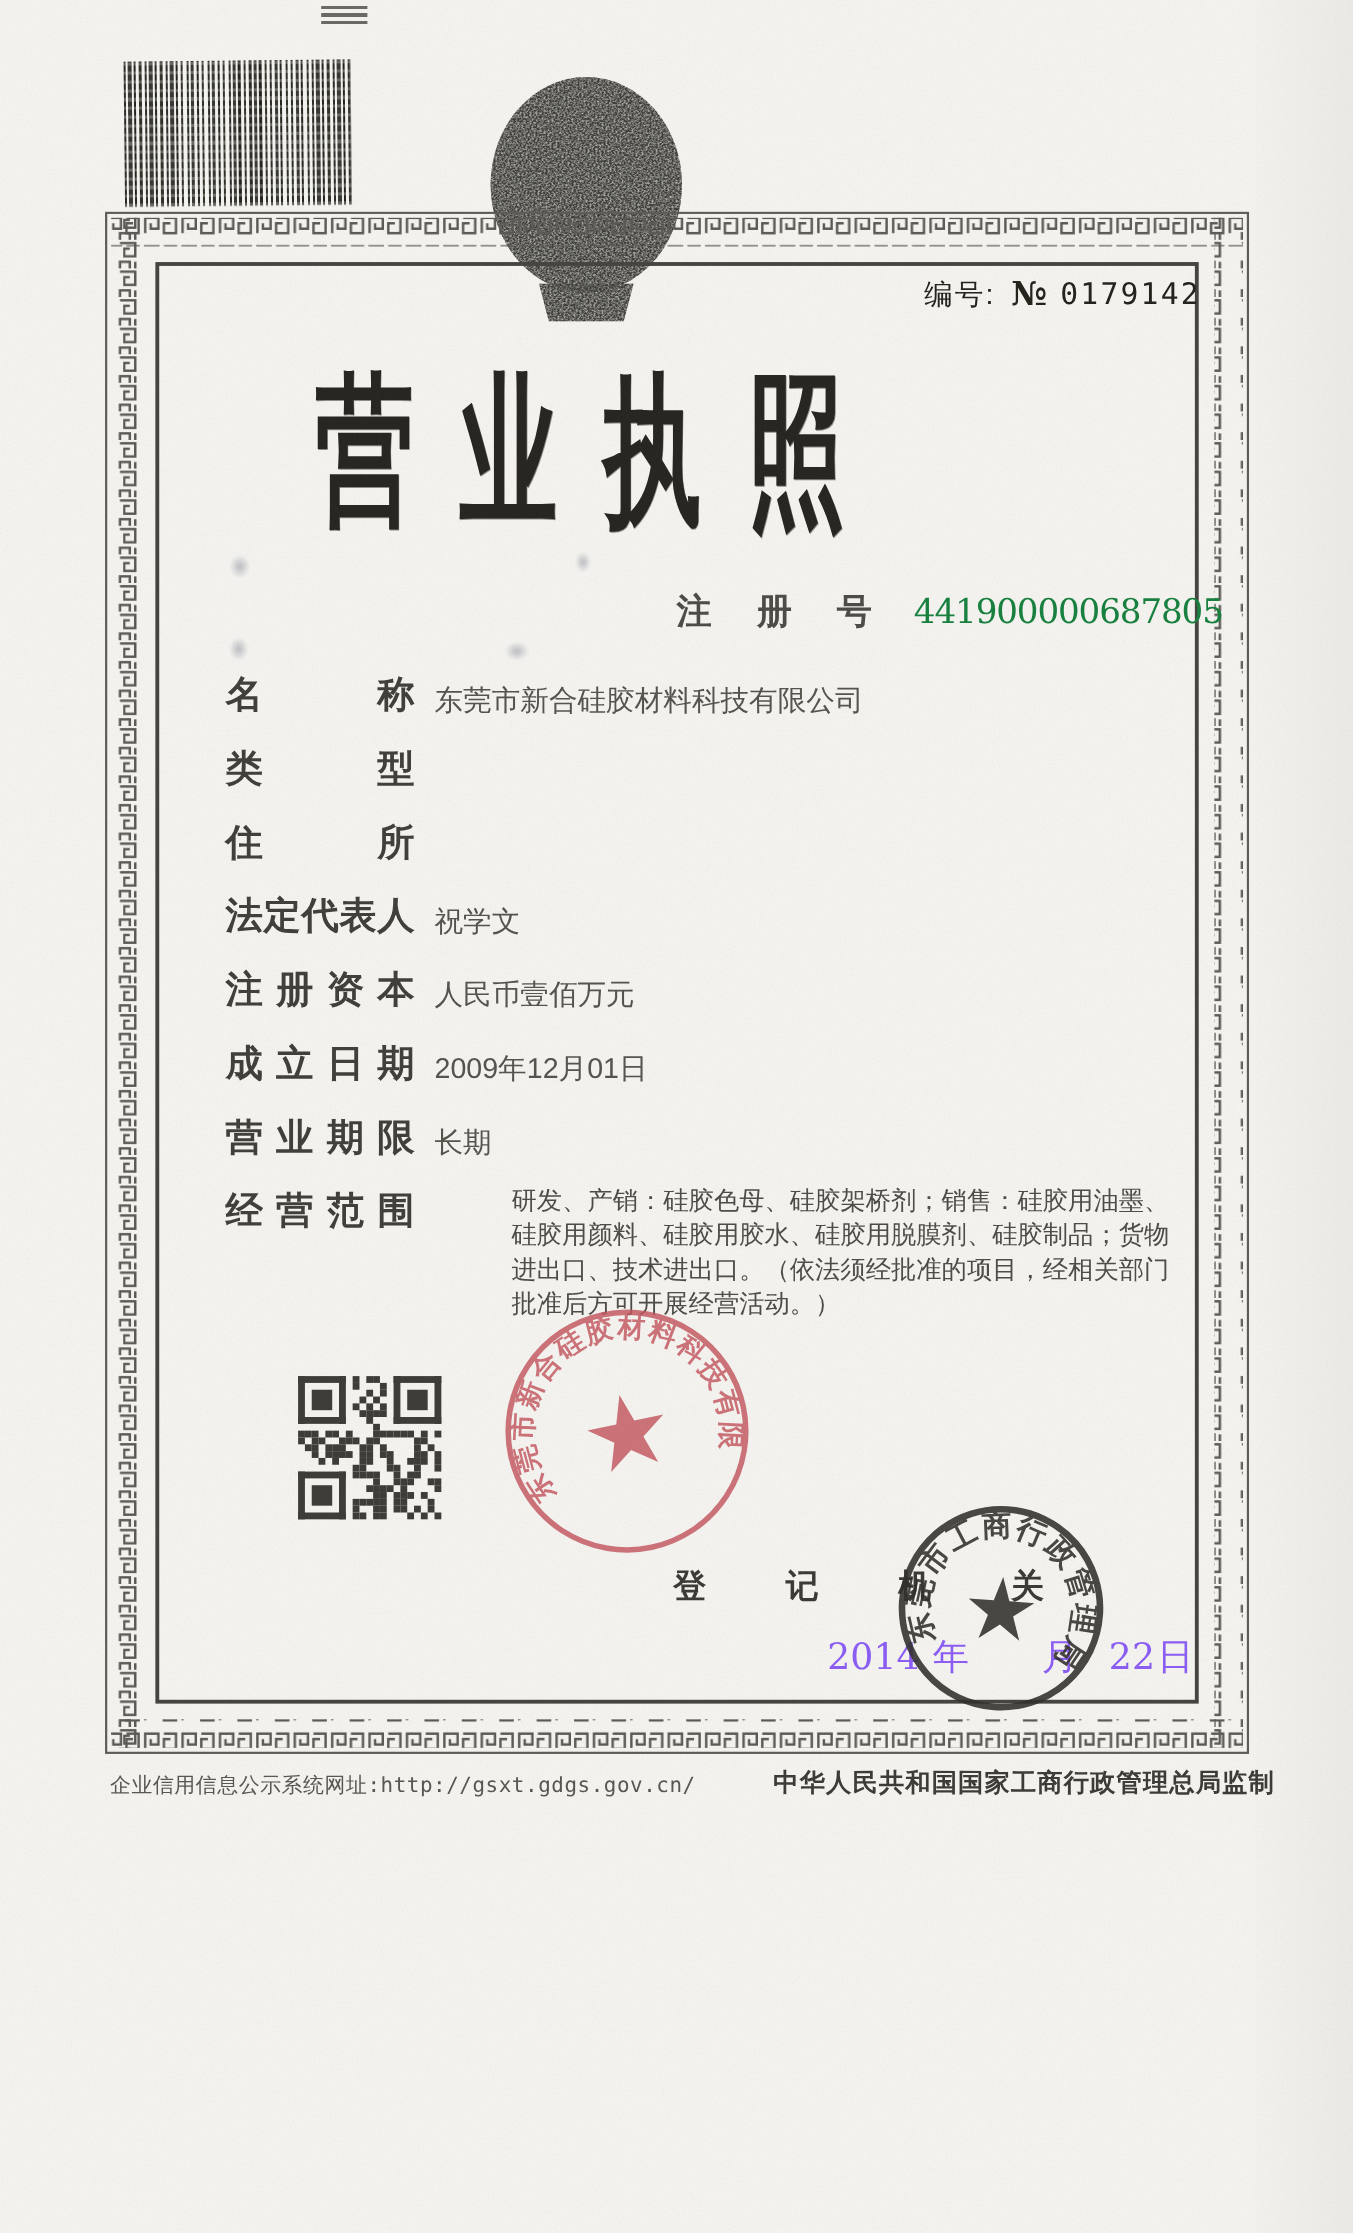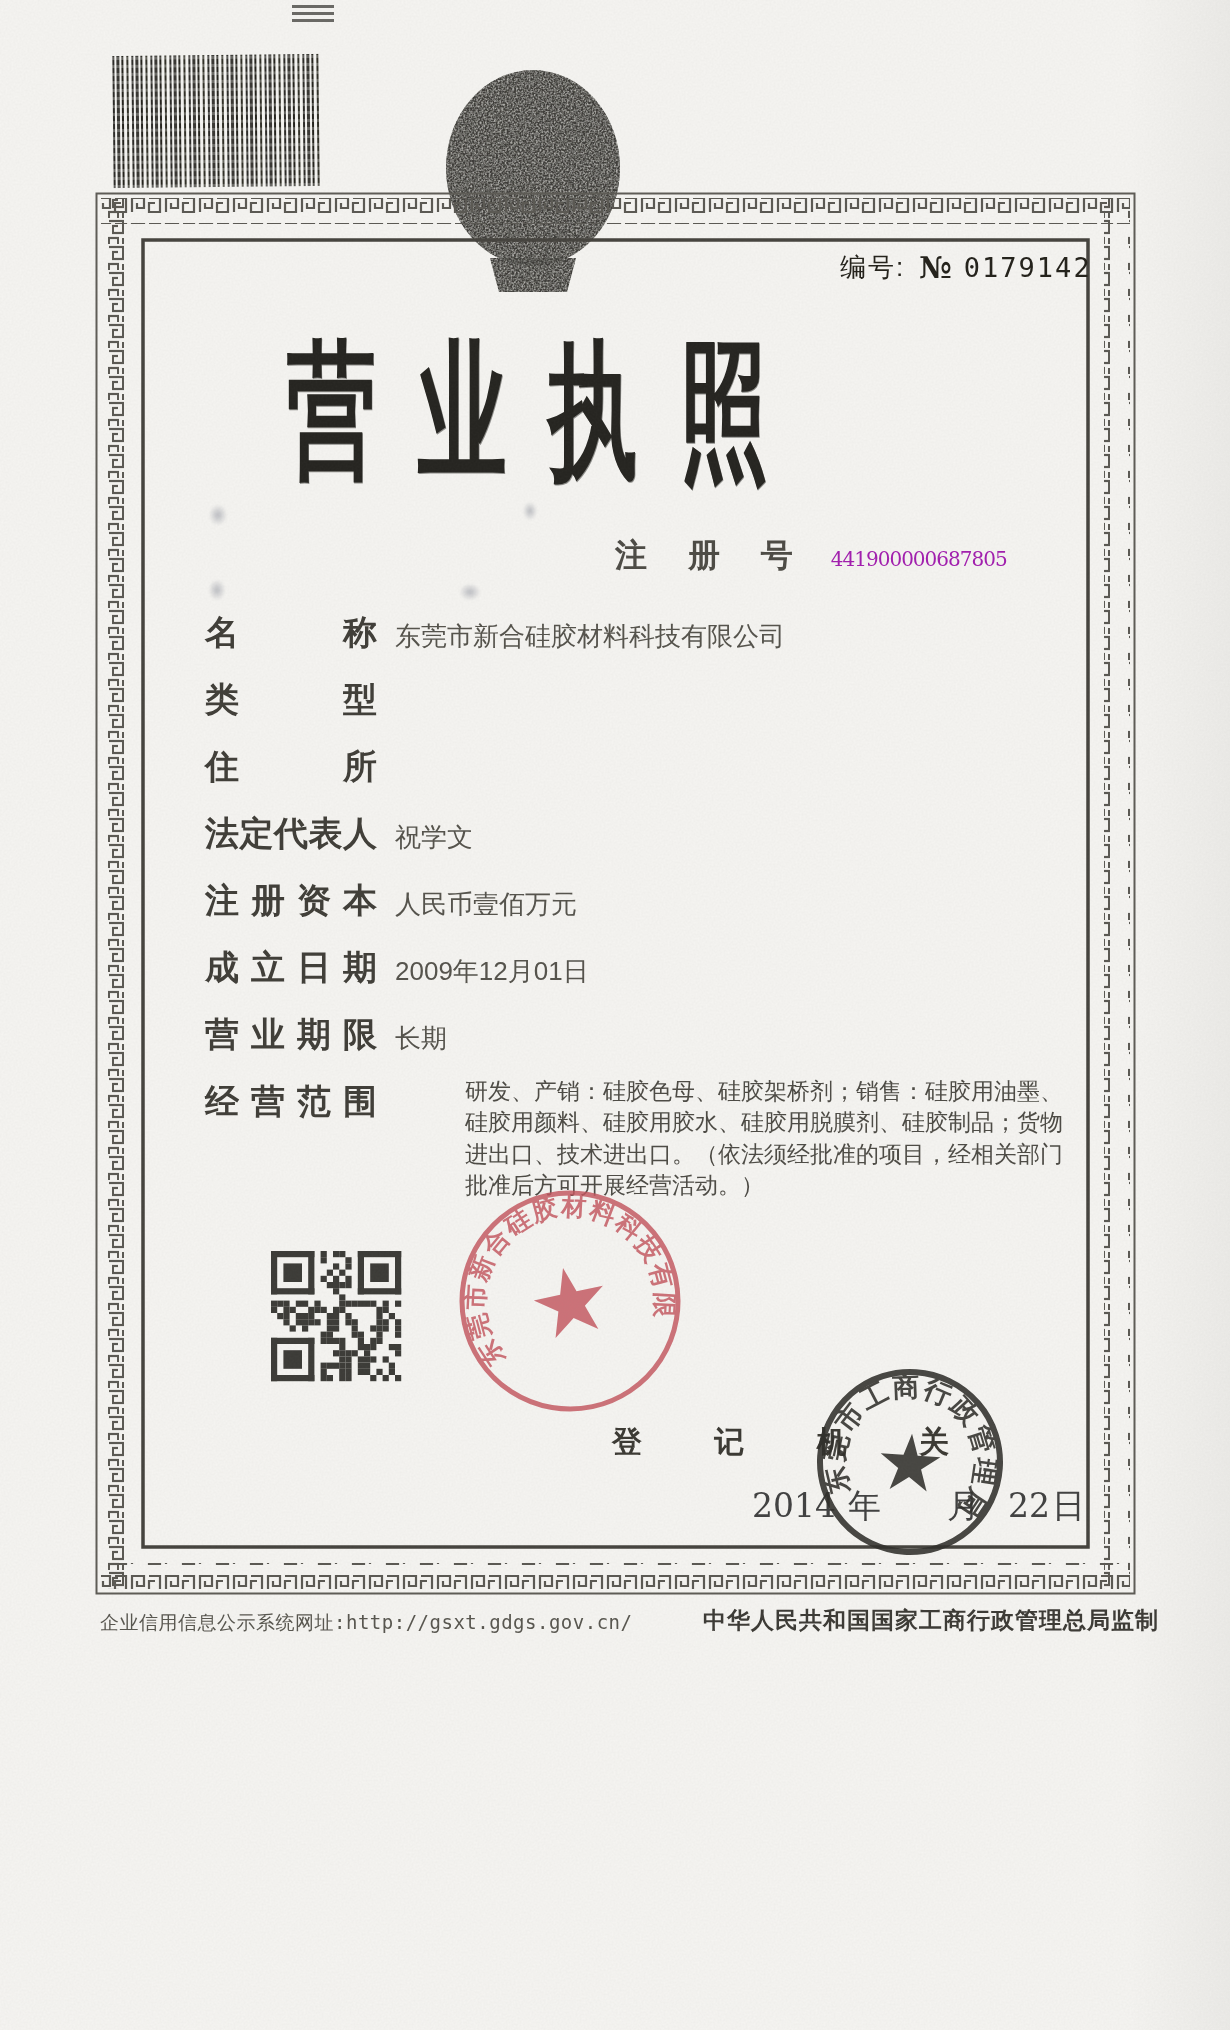--- a/index.html
+++ b/index.html
@@ -47,22 +47,22 @@
   .title{
     left:287px;top:336px;height:150px;
     font-size:148px;font-weight:900;letter-spacing:70px;line-height:150px;
     color:#24231f;white-space:nowrap;
     transform:scale(.60,1);transform-origin:0 0;
     text-shadow:1px 1px 0 rgba(36,35,31,.5);
   }
 
   .regline{left:615px;top:534px;display:flex;align-items:baseline;white-space:nowrap;}
   .regline .rlabel{font-size:32px;letter-spacing:16px;color:#4c4a44;font-weight:600;text-align:right;}
-  .regline .rnum{font-family:"DejaVu Serif", serif;font-size:20px;letter-spacing:-1px;
-    color:#a21caf;margin-left:22px;}
+  .regline .rnum{font-family:"DejaVu Serif", serif;font-size:31px;letter-spacing:-1px;
+    color:#15803d;margin-left:22px;}
 
   .row{position:absolute;left:205px;display:flex;align-items:flex-end;}
   .flabel{
     width:172px;font-size:34px;font-weight:700;color:#3f3d37;line-height:1.2;
     text-align:justify;text-align-last:justify;flex:none;
   }
   .fvalue{
     margin-left:18px;font-size:26px;color:#54524b;line-height:1.25;padding-top:5px;white-space:nowrap;
   }
   .scope-value{
@@ -73,21 +73,21 @@
   .qr{left:268px;top:1248px;}
 
   .seal-red{left:450px;top:1181px;transform:rotate(-12deg);}
   .seal-black{left:810px;top:1362px;transform:rotate(4deg);}
 
   .registrar{
     left:612px;top:1422px;font-size:30px;font-weight:600;letter-spacing:32px;
     color:#3a3832;white-space:nowrap;
   }
   .dateline{
-    left:752px;top:1484px;font-size:33px;color:#404040;display:flex;align-items:baseline;white-space:nowrap;
+    left:752px;top:1484px;font-size:33px;color:#8b5cf6;display:flex;align-items:baseline;white-space:nowrap;
   }
   .dateline .dnum{font-family:"DejaVu Serif", serif;}
   .dateline .u-year{margin-left:12px;}
   .dateline .u-month{margin-left:66px;}
   .dateline .d-day{margin-left:28px;}
   .dateline .u-day{margin-left:2px;}
 
   .footer-left{
     left:100px;top:1610px;font-size:19px;color:#57554e;letter-spacing:.5px;
     font-family:"DejaVu Sans Mono", monospace;white-space:nowrap;

